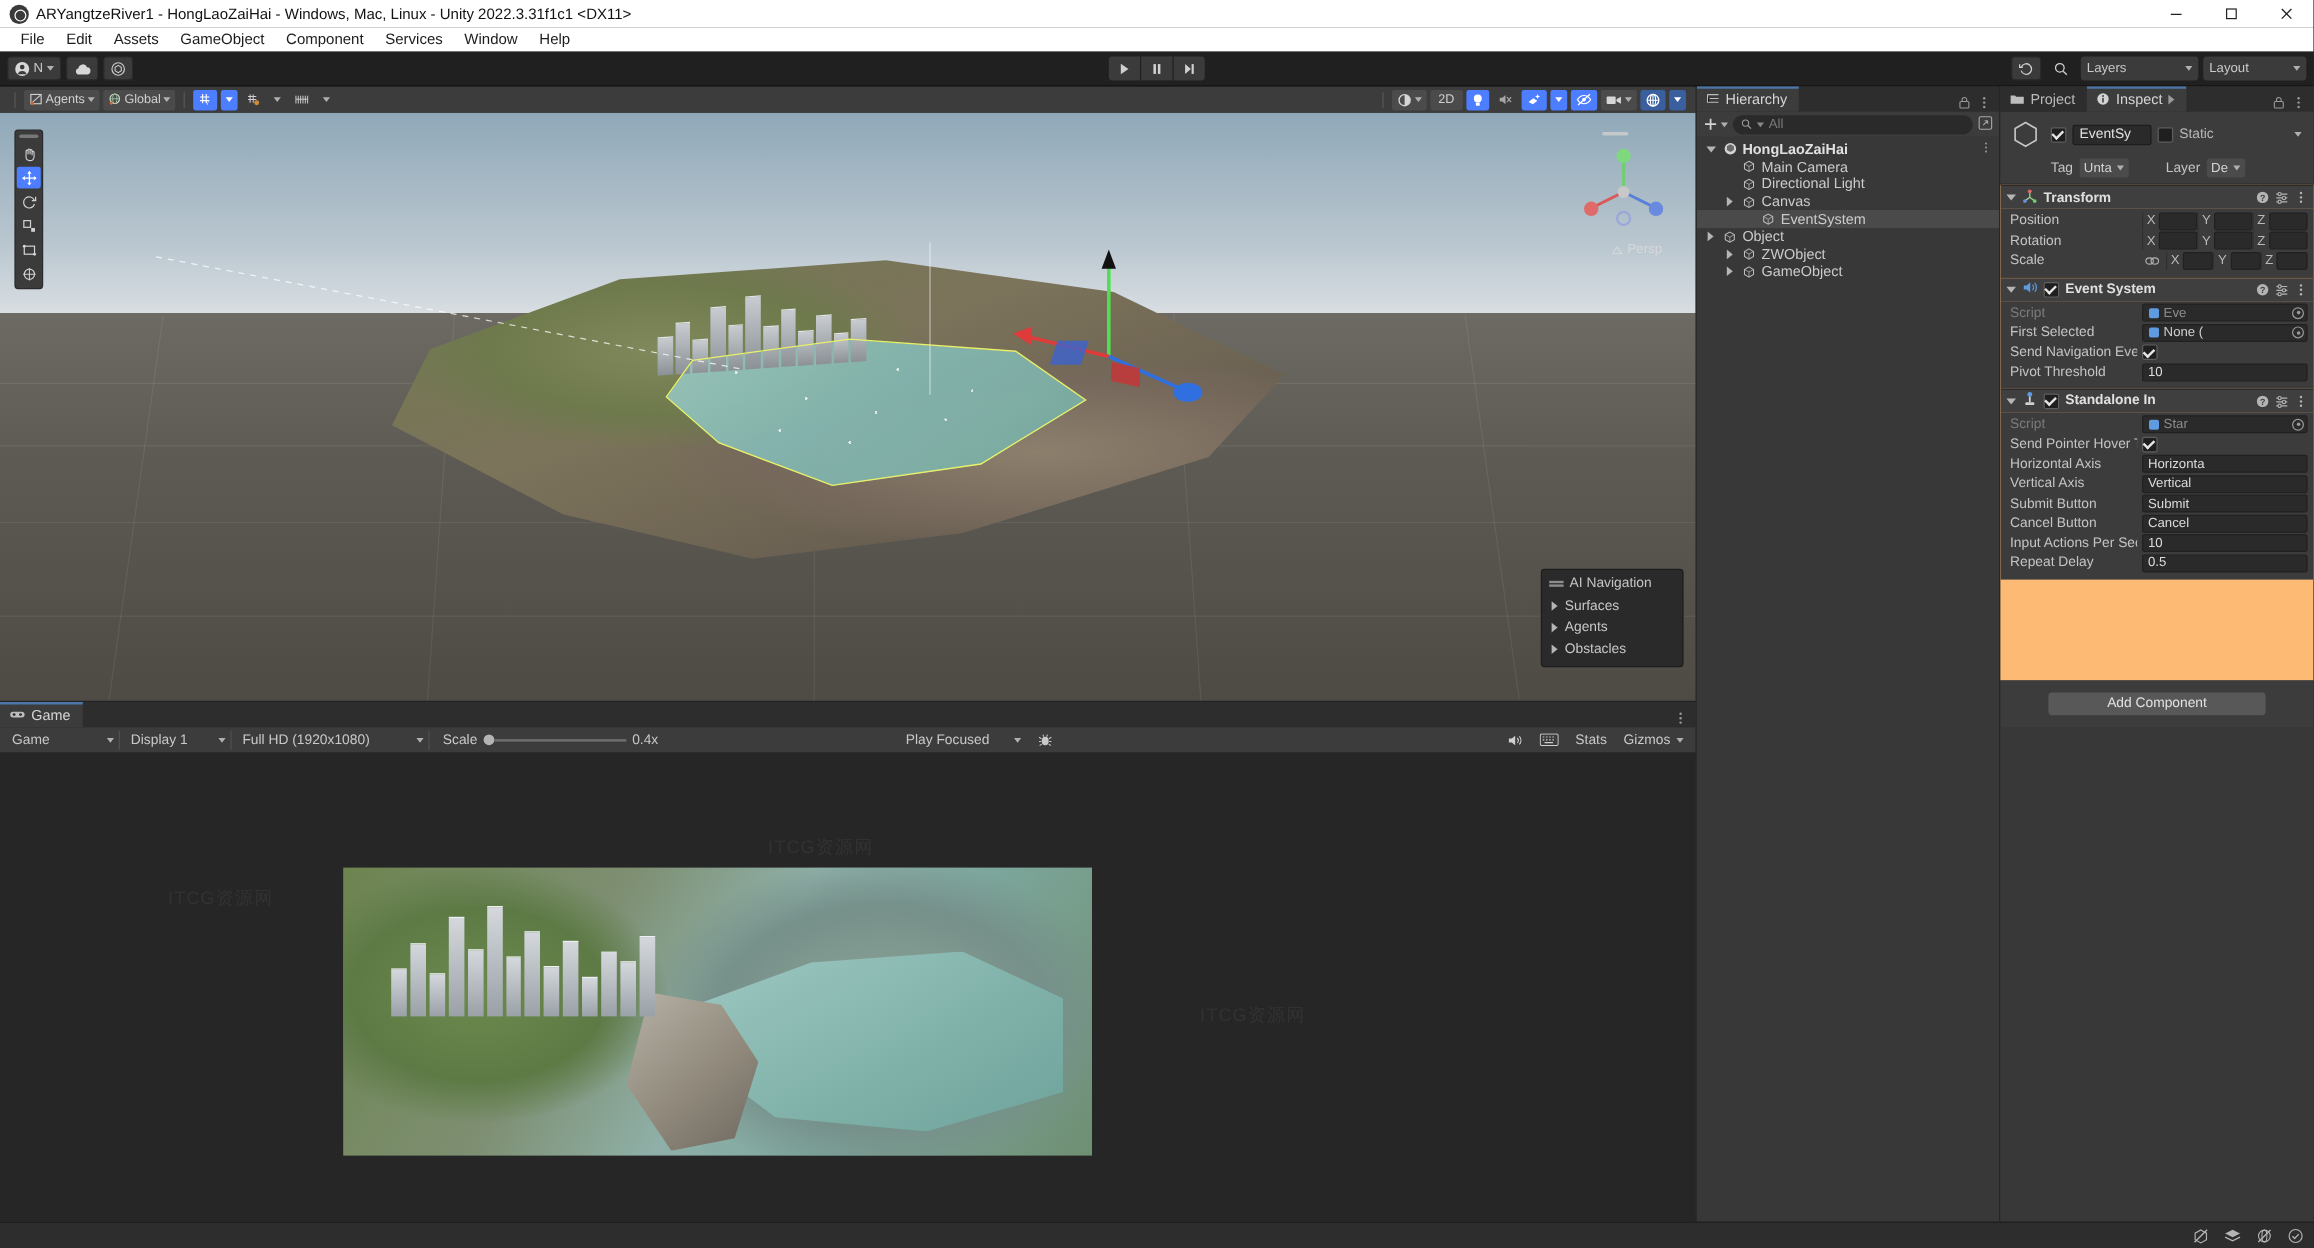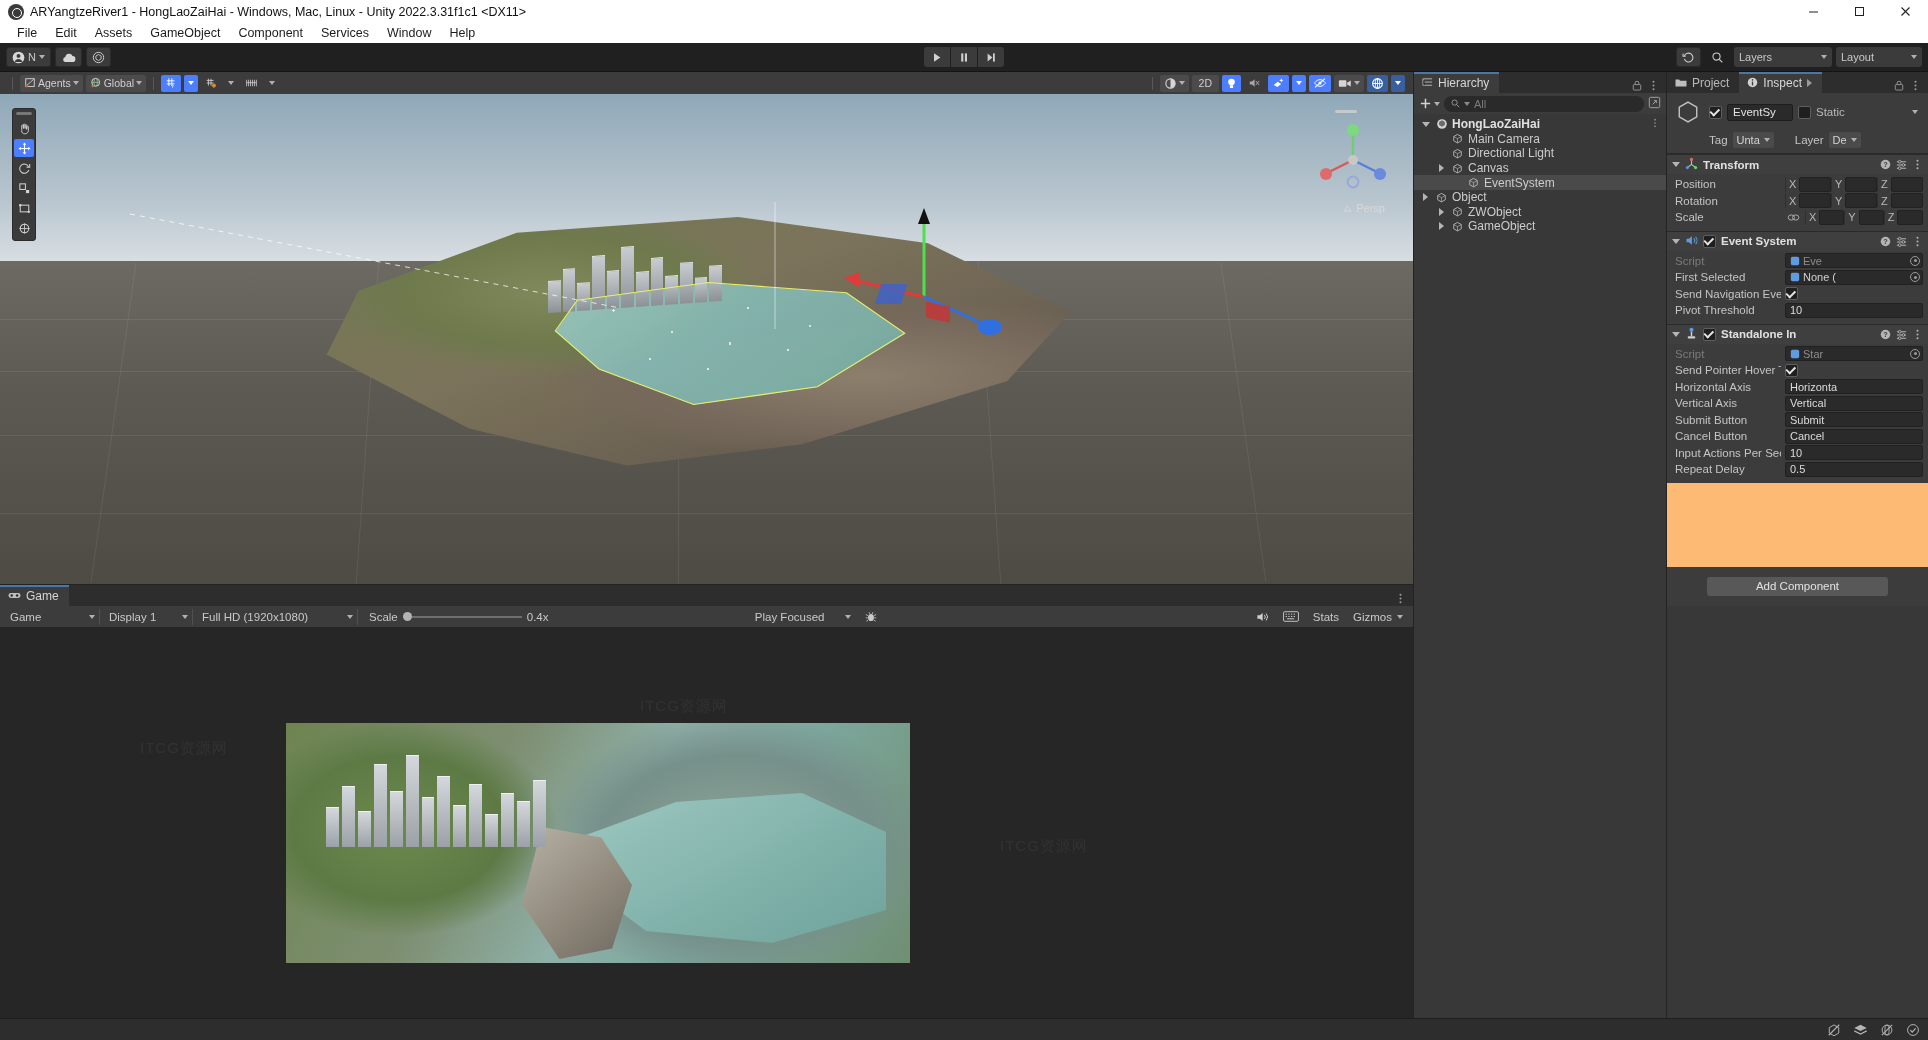--- a/index.html
+++ b/index.html
@@ -527,20 +527,38 @@
               <circle cx="38" cy="62" r="5.4" fill="none" stroke="#9aa8d8" stroke-width="2"></circle>
             </svg>
           </div>
           <div class="persp-label">
             <svg width="9" height="9" viewBox="0 0 10 10">
                 <path d="M1 8 L5 2 L9 8Z" fill="none" stroke="#d8d8d8" stroke-width="1"></path>
               </svg>
             <span>Persp</span>
           </div>
 
+          <div class="ainav">
+            <div class="hdr">
+              <span class="grip"></span>
+              <span>AI Navigation</span>
+            </div>
+            <div class="row">
+              <i class="tri"></i>
+              <span>Surfaces</span>
+            </div>
+            <div class="row">
+              <i class="tri"></i>
+              <span>Agents</span>
+            </div>
+            <div class="row">
+              <i class="tri"></i>
+              <span>Obstacles</span>
+            </div>
+          </div>
 
           <div style="position:absolute;left:12px;top:14px;width:24px;background:#3b3b3b;border:1px solid #2b2b2b;border-radius:3px;padding:3px 0;display:flex;flex-direction:column;gap:2px;align-items:center;">
             <div style="width:16px;height:3px;background:#777;border-radius:2px;margin-bottom:2px"></div>
             <div style="width:20px;height:18px;display:flex;align-items:center;justify-content:center">
               <svg width="13" height="13" viewBox="0 0 14 14">
                   <path d="M4 8V4.2a.9.9 0 0 1 1.8 0V7M5.8 7V3.2a.9.9 0 0 1 1.8 0V7M7.6 7V3.8a.9.9 0 0 1 1.8 0V8M9.4 8V5.4a.9.9 0 0 1 1.8 0v3.4c0 2.4-1.6 4-3.8 4s-3.4-1.4-3.4-3.4V8" fill="none" stroke="#d2d2d2" stroke-width="1"></path>
                 </svg>
             </div>
             <div style="width:20px;height:18px;display:flex;align-items:center;justify-content:center;background:#4c7eff;border-radius:2px">
               <svg width="13" height="13" viewBox="0 0 14 14">
@@ -862,21 +880,21 @@
             <span style="font-size:11.5px;color:#b8b8b8">Static</span>
             <i class="caret" style="margin-left:auto;margin-right:4px"></i>
           </div>
         </div>
         <div class="i-h-bot">
           <span>Tag</span>
           <span class="minidrop">
             <span>Unta</span>
             <i class="caret"></i>
           </span>
-          <span style="margin-left:16px">Layer</span>
+          <span style="margin-left:26px">Layer</span>
           <span class="minidrop">
             <span>De</span>
             <i class="caret"></i>
           </span>
         </div>
       </div>
 
       <div class="insp-scroll">
 
       <div class="comp">

